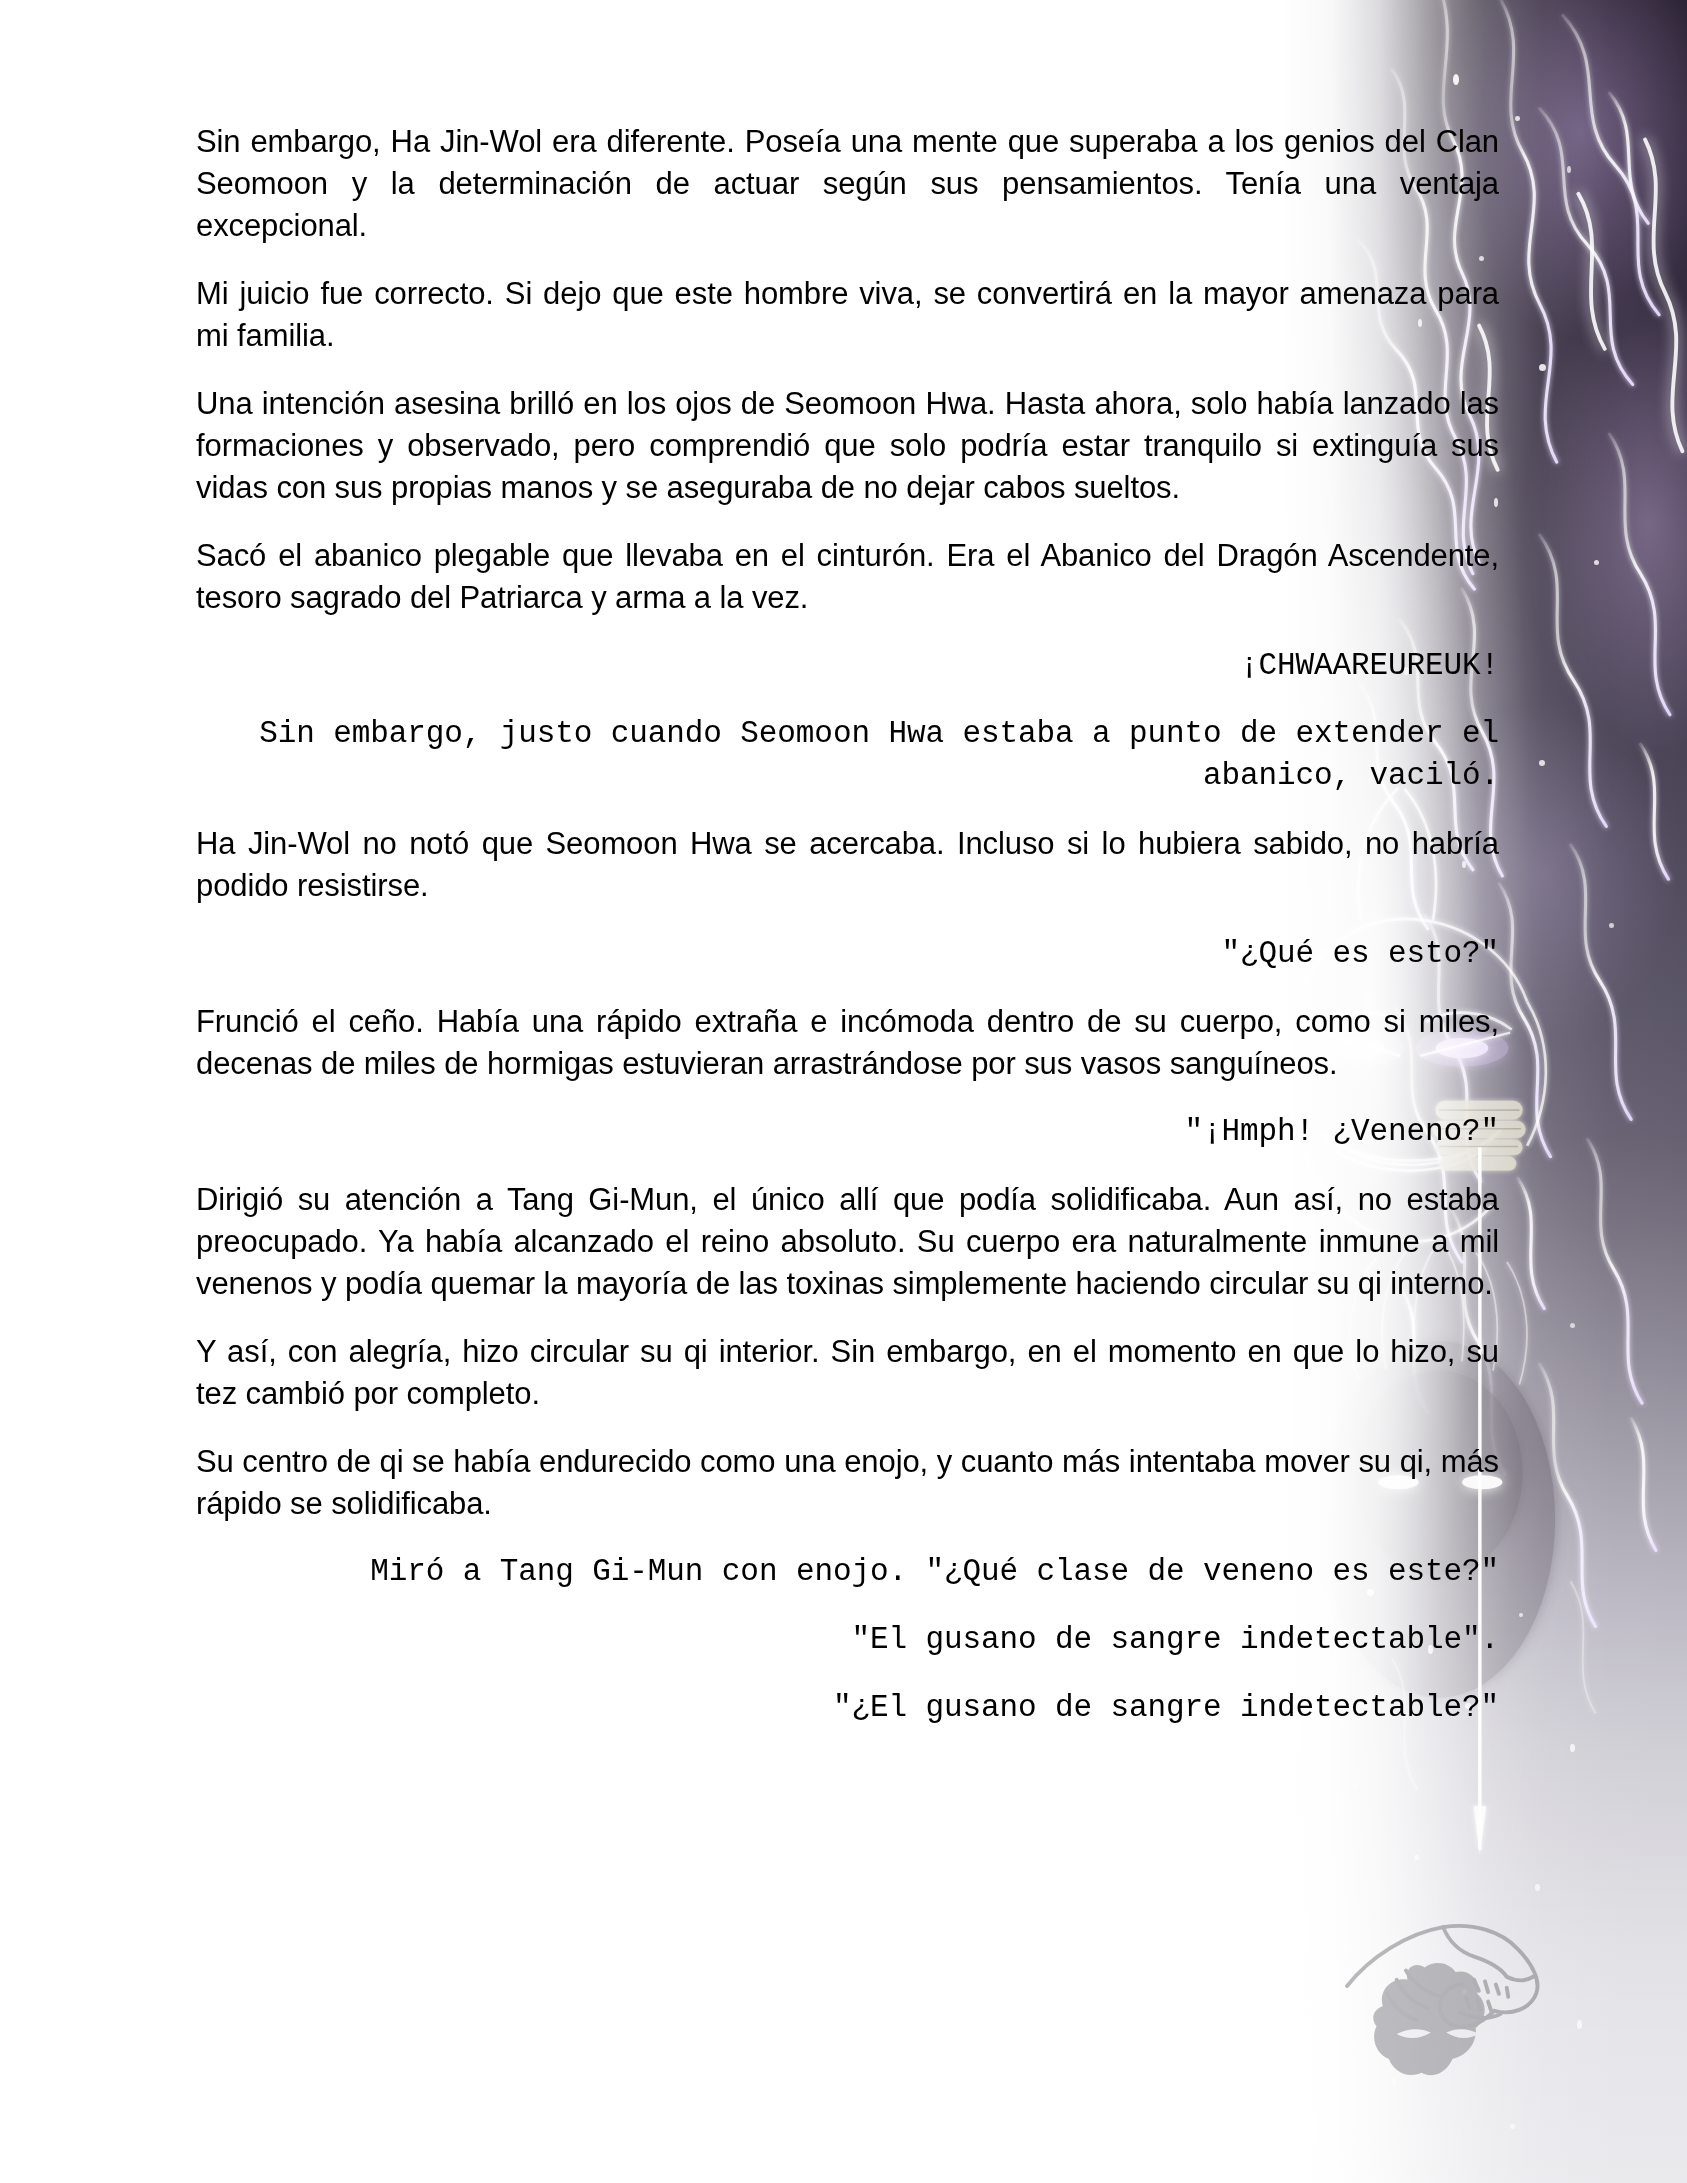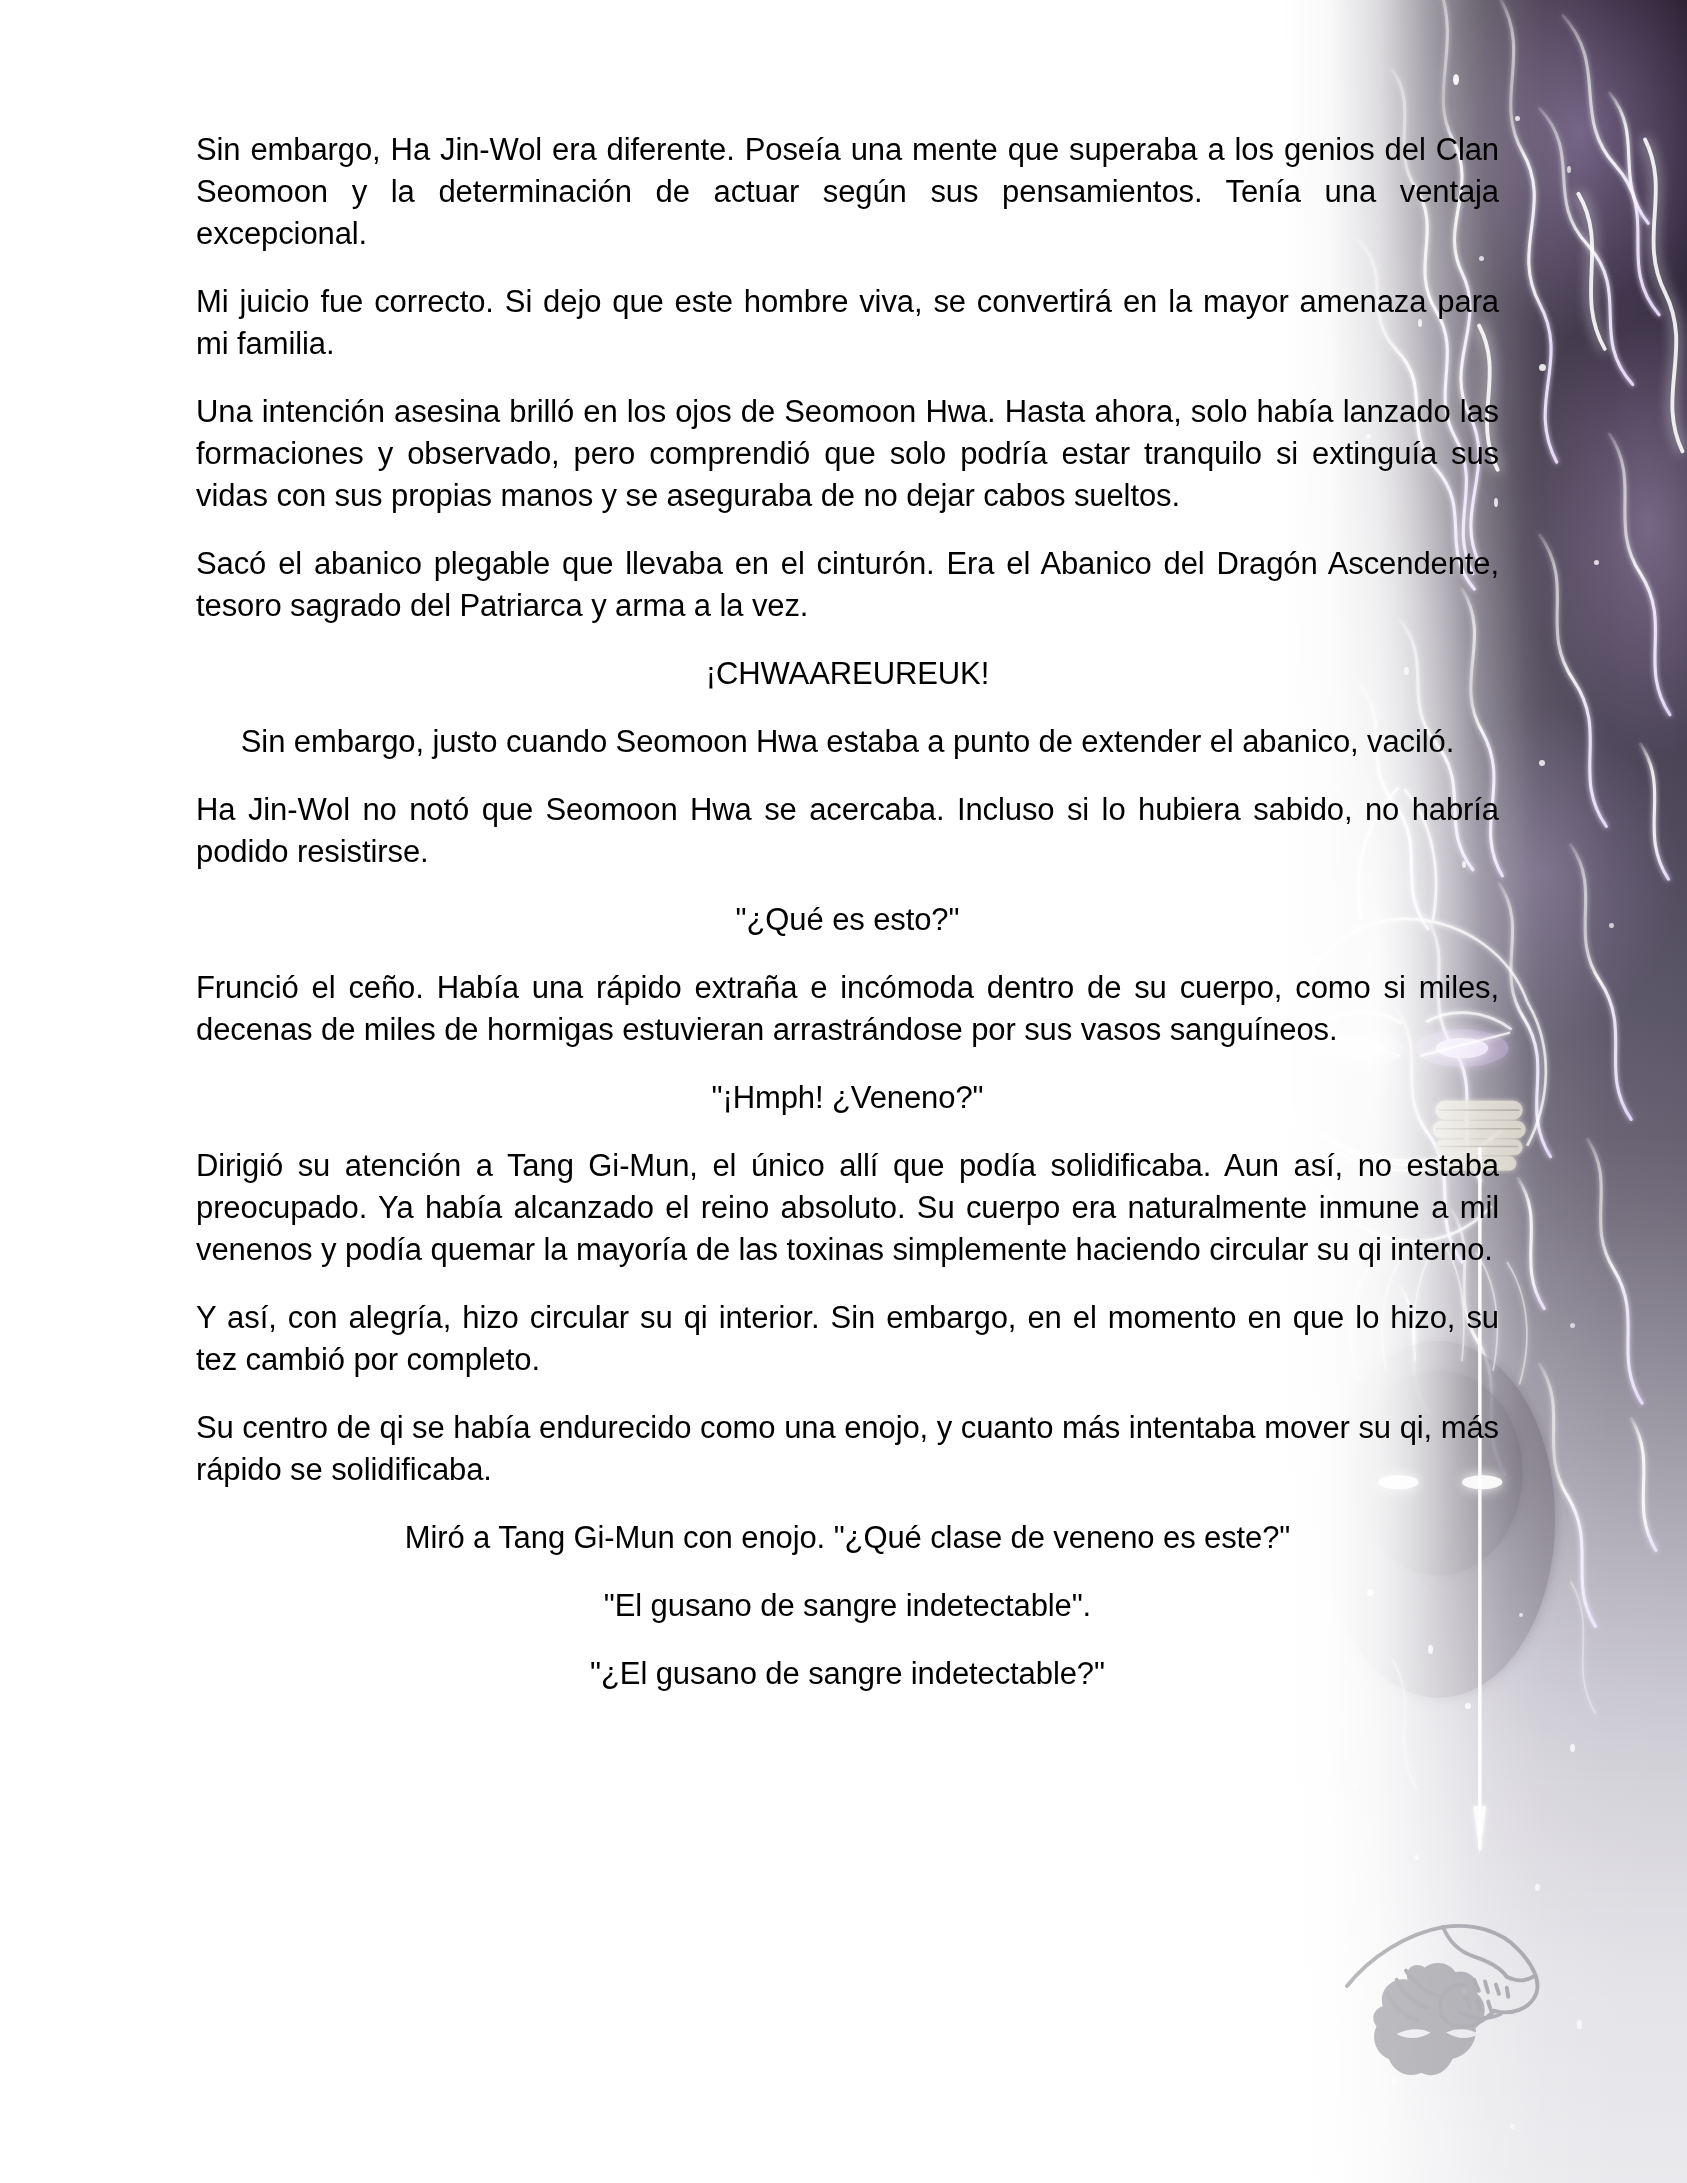--- a/index.html
+++ b/index.html
@@ -95,29 +95,29 @@
     position: absolute;
     left: 196px;
     top: 113px;
     width: 1303px;
   }
   .para {
     font-family: "Liberation Sans", "DejaVu Sans", sans-serif;
     font-size: 31px;
     line-height: 42px;
     color: #000000;
-    margin: 16px 0 26px 0;
+    margin: 8px 0 26px 0;
     text-align: justify;
     text-justify: inter-word;
     letter-spacing: -0.1px;
     font-stretch: condensed;
   }
   .para.last-line-left { text-align-last: left; }
   .para.italic { }
-  .para.single { text-align: center; }
+  .para.single { text-align: right; font-family: Liberation Mono, monospace; }
 </style>
 </head>
 <body>
 
 <div id="page">
 
   <div id="artwork">
 
     <div class="art-layer" id="art-base"></div>
 

